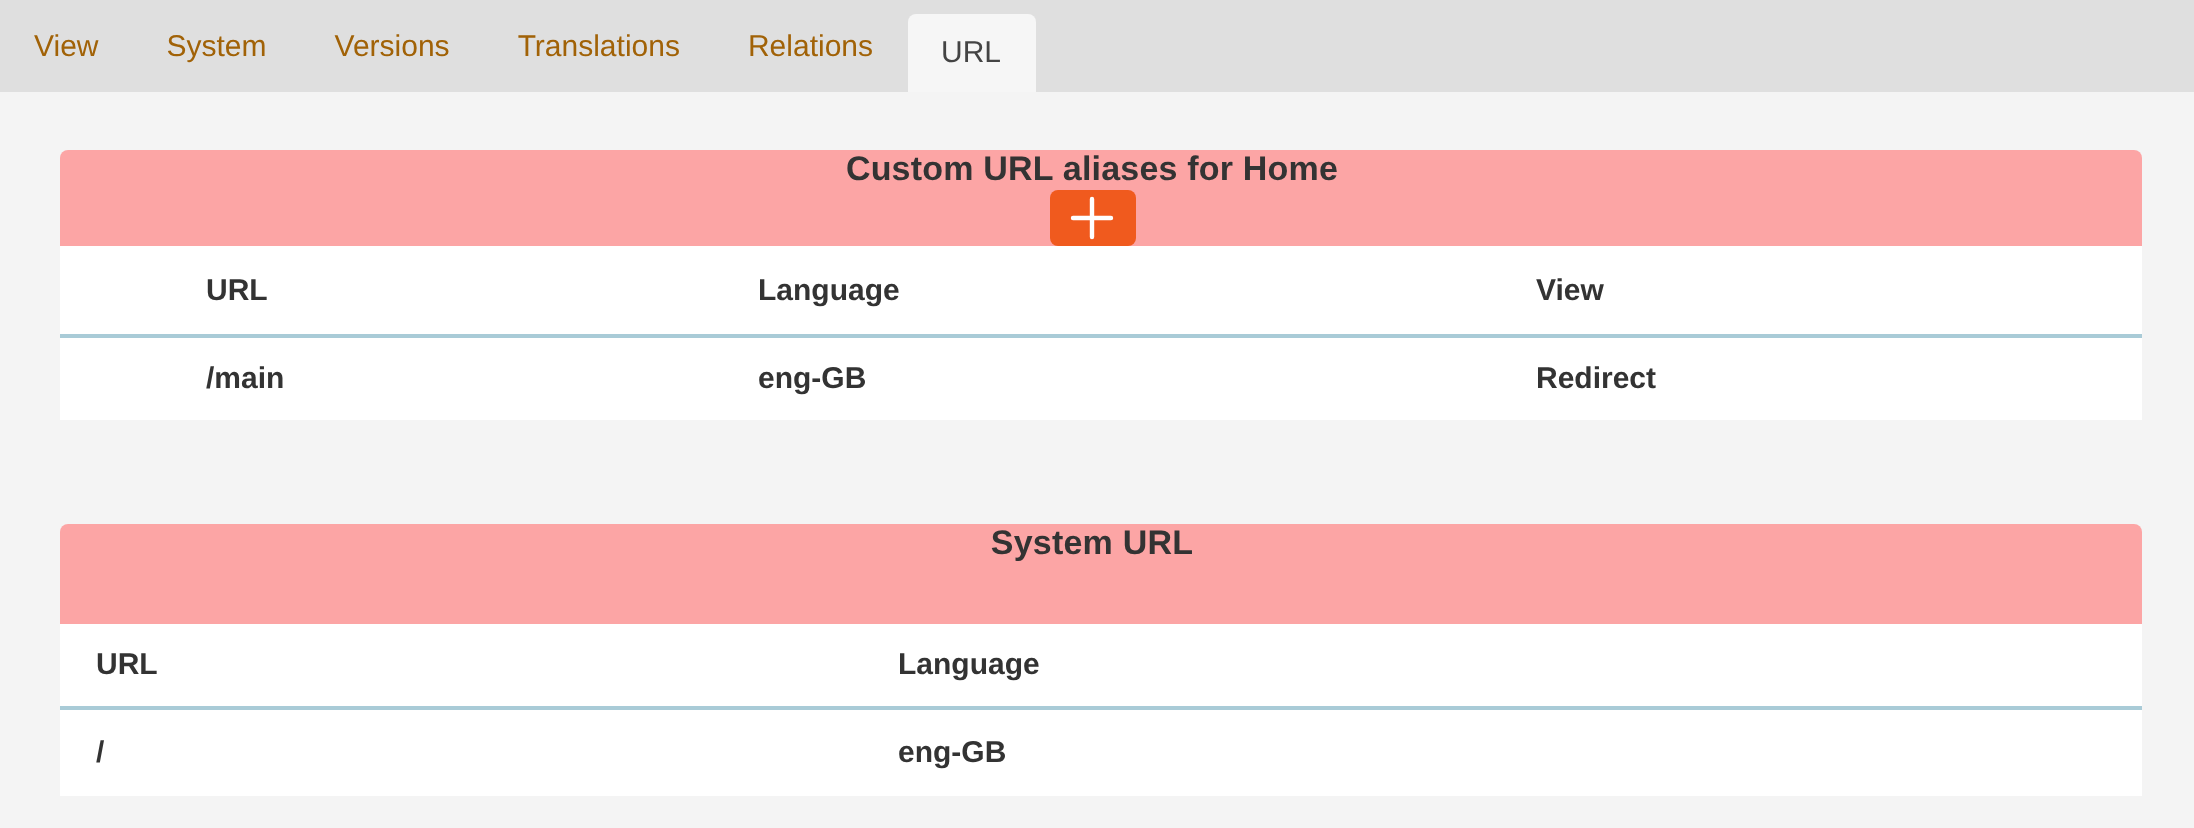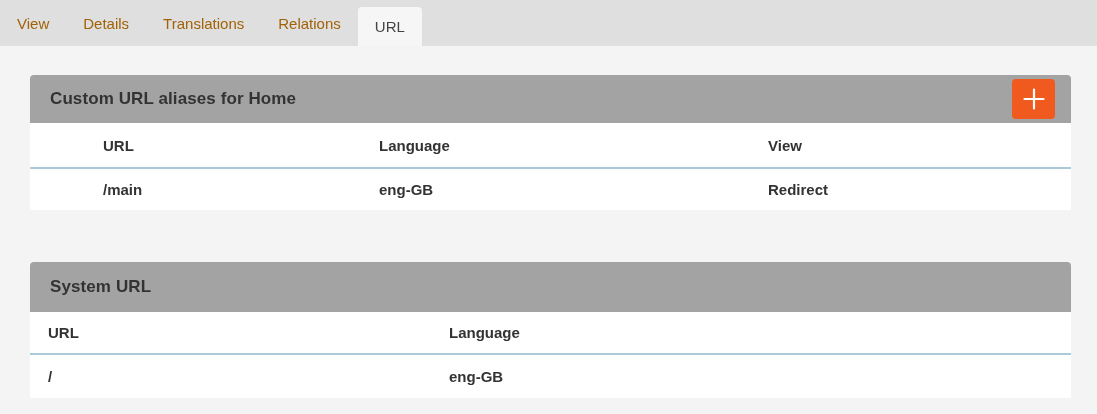--- a/index.html
+++ b/index.html
@@ -30,27 +30,28 @@
     height: 39px;
     background: #f6f6f6;
     border-radius: 4px 4px 0 0;
     color: #444444;
   }
   
   .content { padding: 0 26px 0 30px; }
   .panel { margin-top: 29px; }
   .panel.panel-system { margin-top: 52px; }
   .panel-header {
-    background: #a3a3a3;
+    background: #fca5a5;
     border-radius: 4px 4px 0 0;
     height: 48px;
     display: flex;
     align-items: center;
     justify-content: space-between;
-    padding: 0 16px 0 20px;
+    padding: 0 16px 0 7px;
+    flex-direction: column;
   }
   .panel-system .panel-header { height: 50px; }
   .panel-title {
     font-size: 17px;
     font-weight: 700;
     color: #333333;
     letter-spacing: .1px;
   }
   .add-btn {
     width: 43px; height: 40px;
@@ -83,21 +84,22 @@
   .tbl-aliases th:first-child, .tbl-aliases td:first-child { padding-left: 73px; }
   .tbl-system  th:first-child, .tbl-system  td:first-child { padding-left: 18px; }
   .tbl-system th { height: 42px; }
   .tbl-system td { height: 44px; }
 </style>
 </head>
 <body>
 
 <div class="tabbar">
   <div class="tab">View</div>
-  <div class="tab">Details</div>
+  <div class="tab">System</div>
+  <div class="tab">Versions</div>
   <div class="tab">Translations</div>
   <div class="tab">Relations</div>
   <div class="tab active">URL</div>
 </div>
 
 <div class="content">
 
   <section class="panel">
     <div class="panel-header">
       <h2 class="panel-title">Custom URL aliases for Home</h2>

